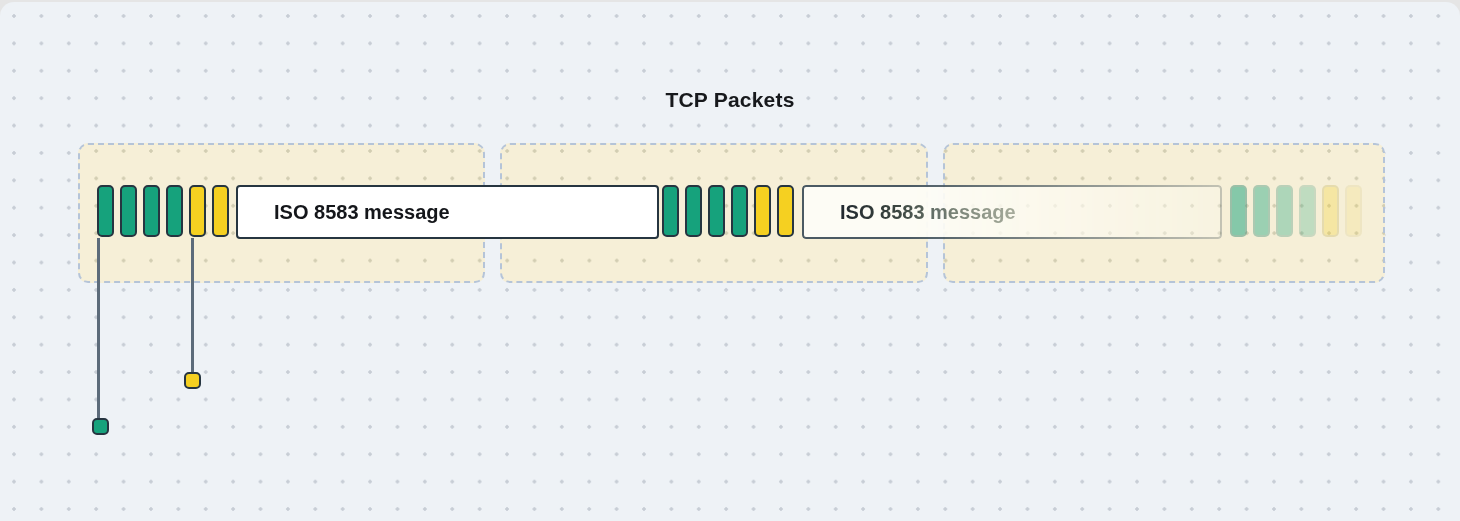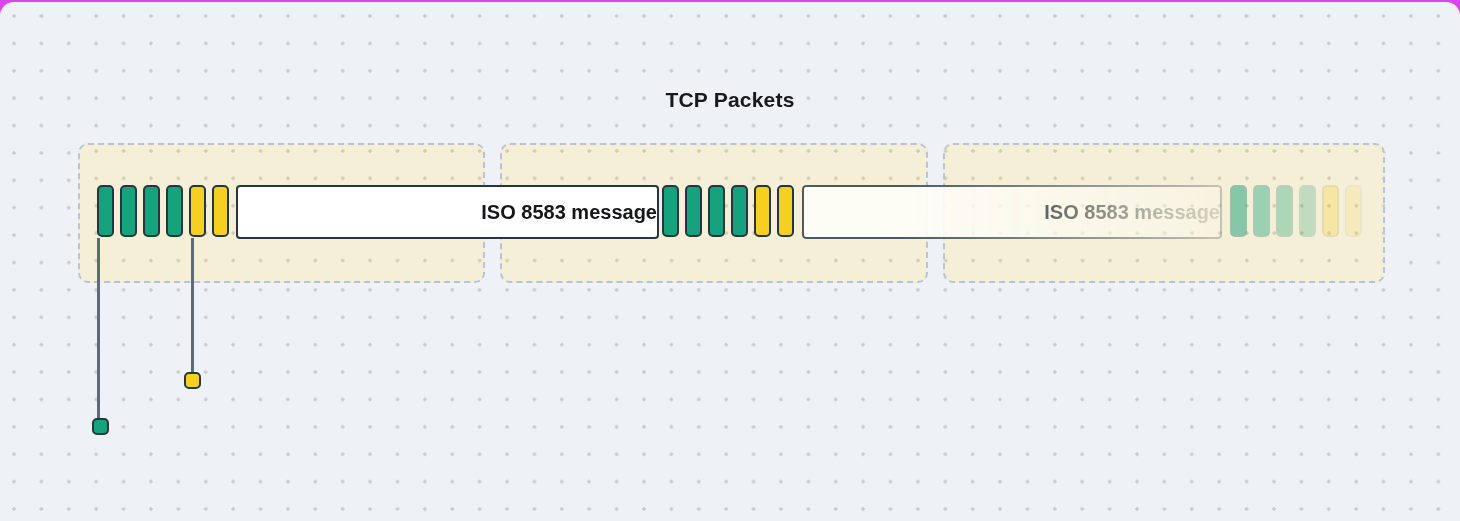--- a/index.html
+++ b/index.html
@@ -1,16 +1,16 @@
 <!DOCTYPE html>
 <html><head>
 <meta charset="utf-8">
 <style>
   html,body{margin:0;padding:0;background:#0c0e11;font-family:"Liberation Sans",sans-serif;}
-  .viewport{position:relative;width:1460px;height:521px;overflow:hidden;background:#d946ef;}
+  .viewport{position:relative;width:1460px;height:521px;overflow:hidden;background:#e5e5e5;}
   .screen{
     position:absolute;left:0;right:0;top:2px;bottom:0;
     background-color:#eef2f6;
     background-image:radial-gradient(circle,#c7cdd5 1.5px,rgba(199,205,213,0) 1.8px);
     background-size:27.4px 27.4px;background-position:0.3px 0.3px;
     border-radius:14px 14px 0 0;
   }
   .title{
     position:absolute;top:86px;left:0;width:100%;text-align:center;
     font-size:21px;font-weight:700;color:#17191c;letter-spacing:.2px;
@@ -37,22 +37,22 @@
   .bar-group.faded .fade-2{opacity:.40}
   .bar-group.faded .fade-3{opacity:.32}
   .bar-group.faded .fade-4{opacity:.24}
   .bar-group.faded .fade-5{opacity:.28}
   .bar-group.faded .fade-6{opacity:.13}
   .bars-1{left:97px;}
   .bars-2{left:662px;}
   .bars-3{left:1230px;}
   .msg-box{
     position:absolute;top:183px;height:54px;box-sizing:border-box;
-    display:flex;align-items:center;justify-content:flex-end;
-    font-size:20px;font-weight:700;border-radius:4px;
+    display:flex;align-items:center;justify-content:flex-start;
+    font-size:20px;font-weight:700;border-radius:4px;padding-left:36px;
   }
   .box-1{left:236px;width:423px;background:#ffffff;border:2px solid #263540;color:#14161a;}
   .box-2{
     left:802px;width:420px;background:#fdfcf5;border:2px solid #4b5a63;color:transparent;
     -webkit-mask-image:linear-gradient(to right,#000 25%,rgba(0,0,0,0.30) 100%);
             mask-image:linear-gradient(to right,#000 25%,rgba(0,0,0,0.30) 100%);
   }
   .box-2 .fade-text{
     background:linear-gradient(90deg,#21282e 0%,#39433e 30%,#6b766c 65%,#8d9688 100%);
     -webkit-background-clip:text;background-clip:text;color:transparent;

